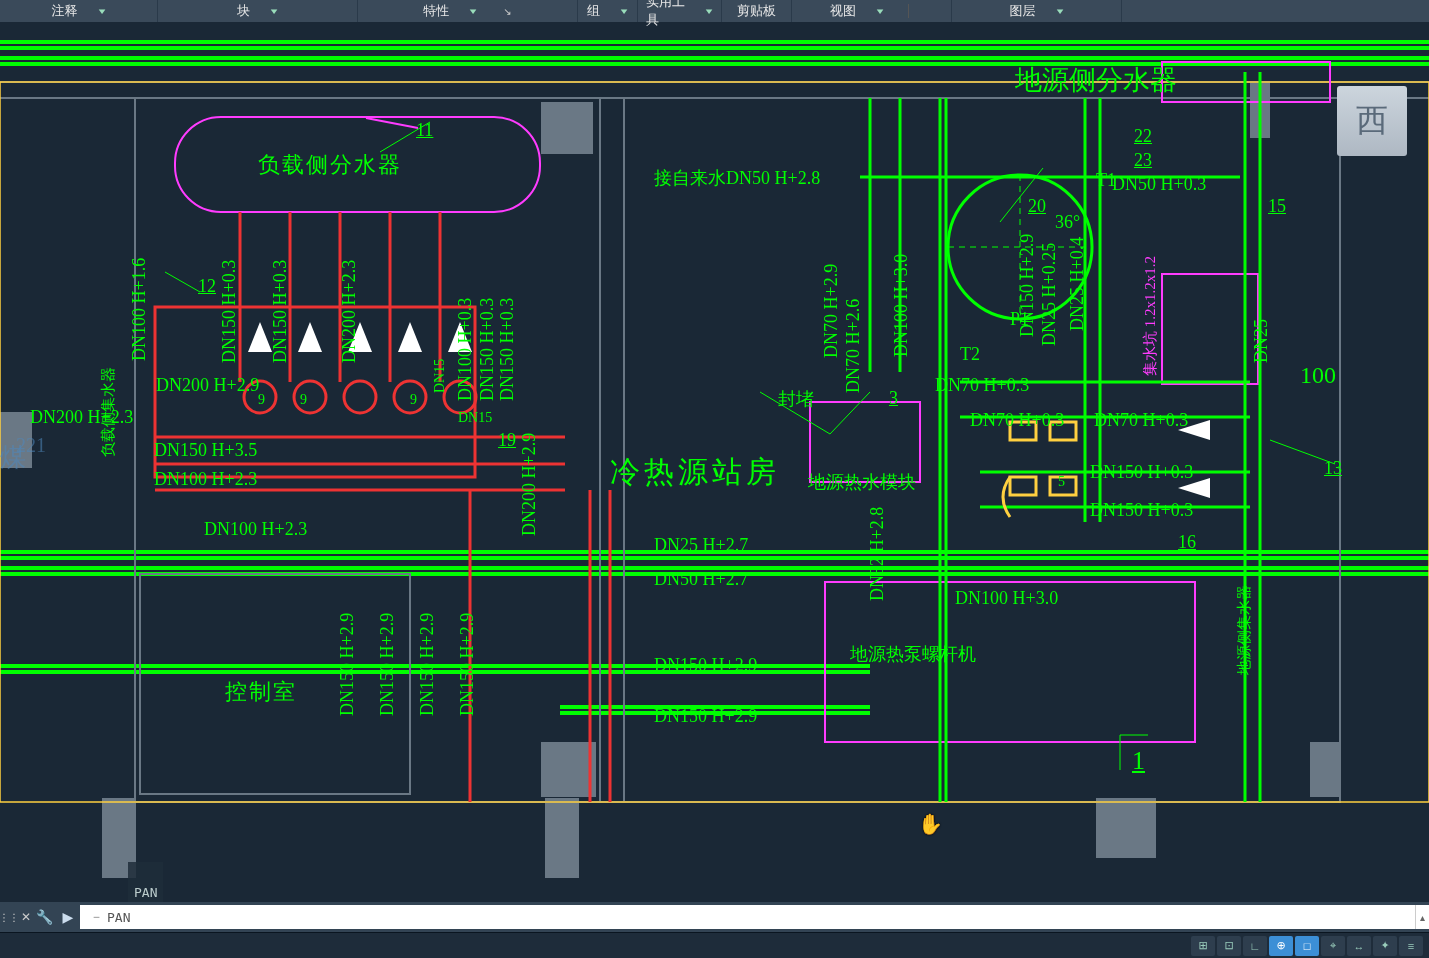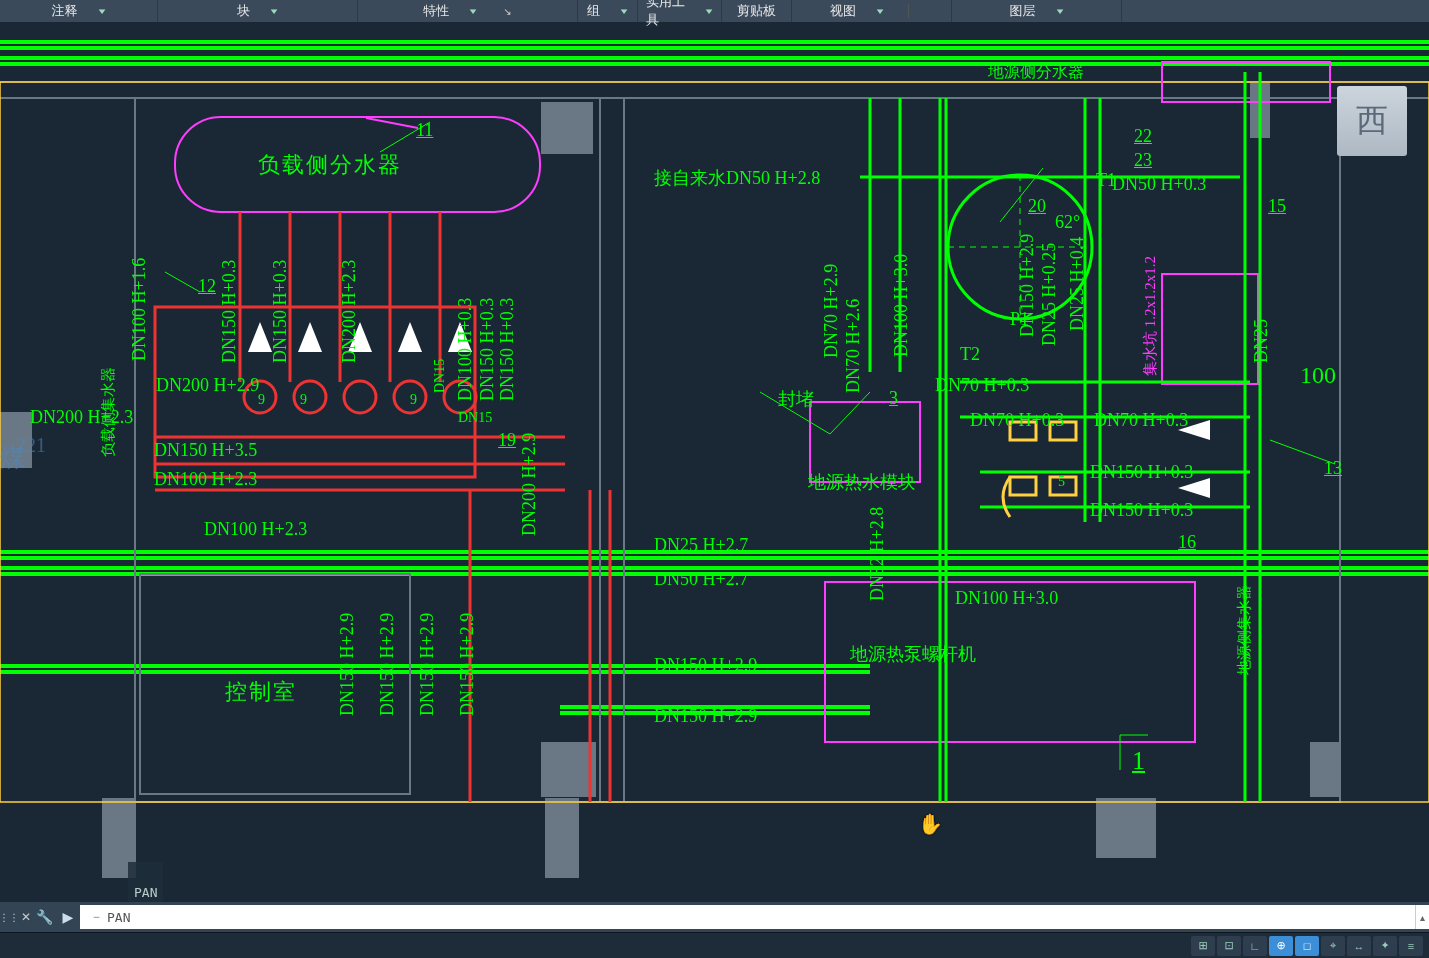--- a/index.html
+++ b/index.html
@@ -357,23 +357,24 @@
   </svg>
 
   <div class="viewcube">
     <div class="face">
       <span>西</span>
     </div>
   </div>
 
   <div class="pan-cursor" style="left:918px;top:790px">✋</div>
 
+  <div class="lbl big green" style="left:610px;top:430px">冷热源站房</div>
   <div class="lbl med green" style="left:225px;top:655px">控制室</div>
   <div class="lbl med green" style="left:258px;top:128px">负载侧分水器</div>
-  <div class="lbl green" style="left:988px;top:40px;font-size:16px">地源侧分水器</div>
+  <div class="lbl green" style="left:1015px;top:40px;font-size:27px">地源侧分水器</div>
   <div class="lbl green" style="left:808px;top:448px">地源热水模块</div>
   <div class="lbl green" style="left:850px;top:620px">地源热泵螺杆机</div>
   <div class="lbl green" style="left:778px;top:365px">封堵</div>
 
   <div class="lbl magenta vflip" style="left:1160px;top:335px;font-size:15px">集水坑
 1.2x1.2x1.2</div>
 
   <div class="lbl" style="left:0px;top:418px;color:#4e88bc;font-size:26px;opacity:.55">煤</div>
 
   <div class="lbl green vflip" style="left:150px;top:318px">DN100 H+1.6</div>
@@ -414,21 +415,21 @@
   <div class="lbl green" style="left:1112px;top:152px">DN50 H+0.3</div>
   <div class="lbl green vflip" style="left:1088px;top:288px">DN25 H+0.4</div>
   <div class="lbl green" style="left:955px;top:566px">DN100 H+3.0</div>
   <div class="lbl green vflip" style="left:888px;top:558px">DN32 H+2.8</div>
   <div class="lbl green" style="left:1090px;top:440px">DN150 H+0.3</div>
   <div class="lbl green" style="left:1090px;top:478px">DN150 H+0.3</div>
   <div class="lbl green vflip" style="left:1272px;top:320px">DN25</div>
   <div class="lbl green" style="left:1096px;top:148px">T1</div>
   <div class="lbl green" style="left:960px;top:322px">T2</div>
   <div class="lbl green" style="left:1010px;top:287px">P1</div>
-  <div class="lbl green" style="left:1055px;top:190px">62°</div>
+  <div class="lbl green" style="left:1055px;top:190px">36°</div>
   <div class="lbl green" style="left:1300px;top:340px;font-size:24px">100</div>
 
   <div class="lbl green vflip" style="left:448px;top:355px;font-size:14px">DN15</div>
   <div class="lbl green" style="left:458px;top:388px;font-size:14px">DN15</div>
 
   <div class="lbl num" style="left:416px;top:98px">11</div>
   <div class="lbl num" style="left:198px;top:254px">12</div>
   <div class="lbl num" style="left:498px;top:408px">19</div>
   <div class="lbl num" style="left:300px;top:370px;text-decoration:none;font-size:14px">9</div>
   <div class="lbl num" style="left:410px;top:370px;text-decoration:none;font-size:14px">9</div>

